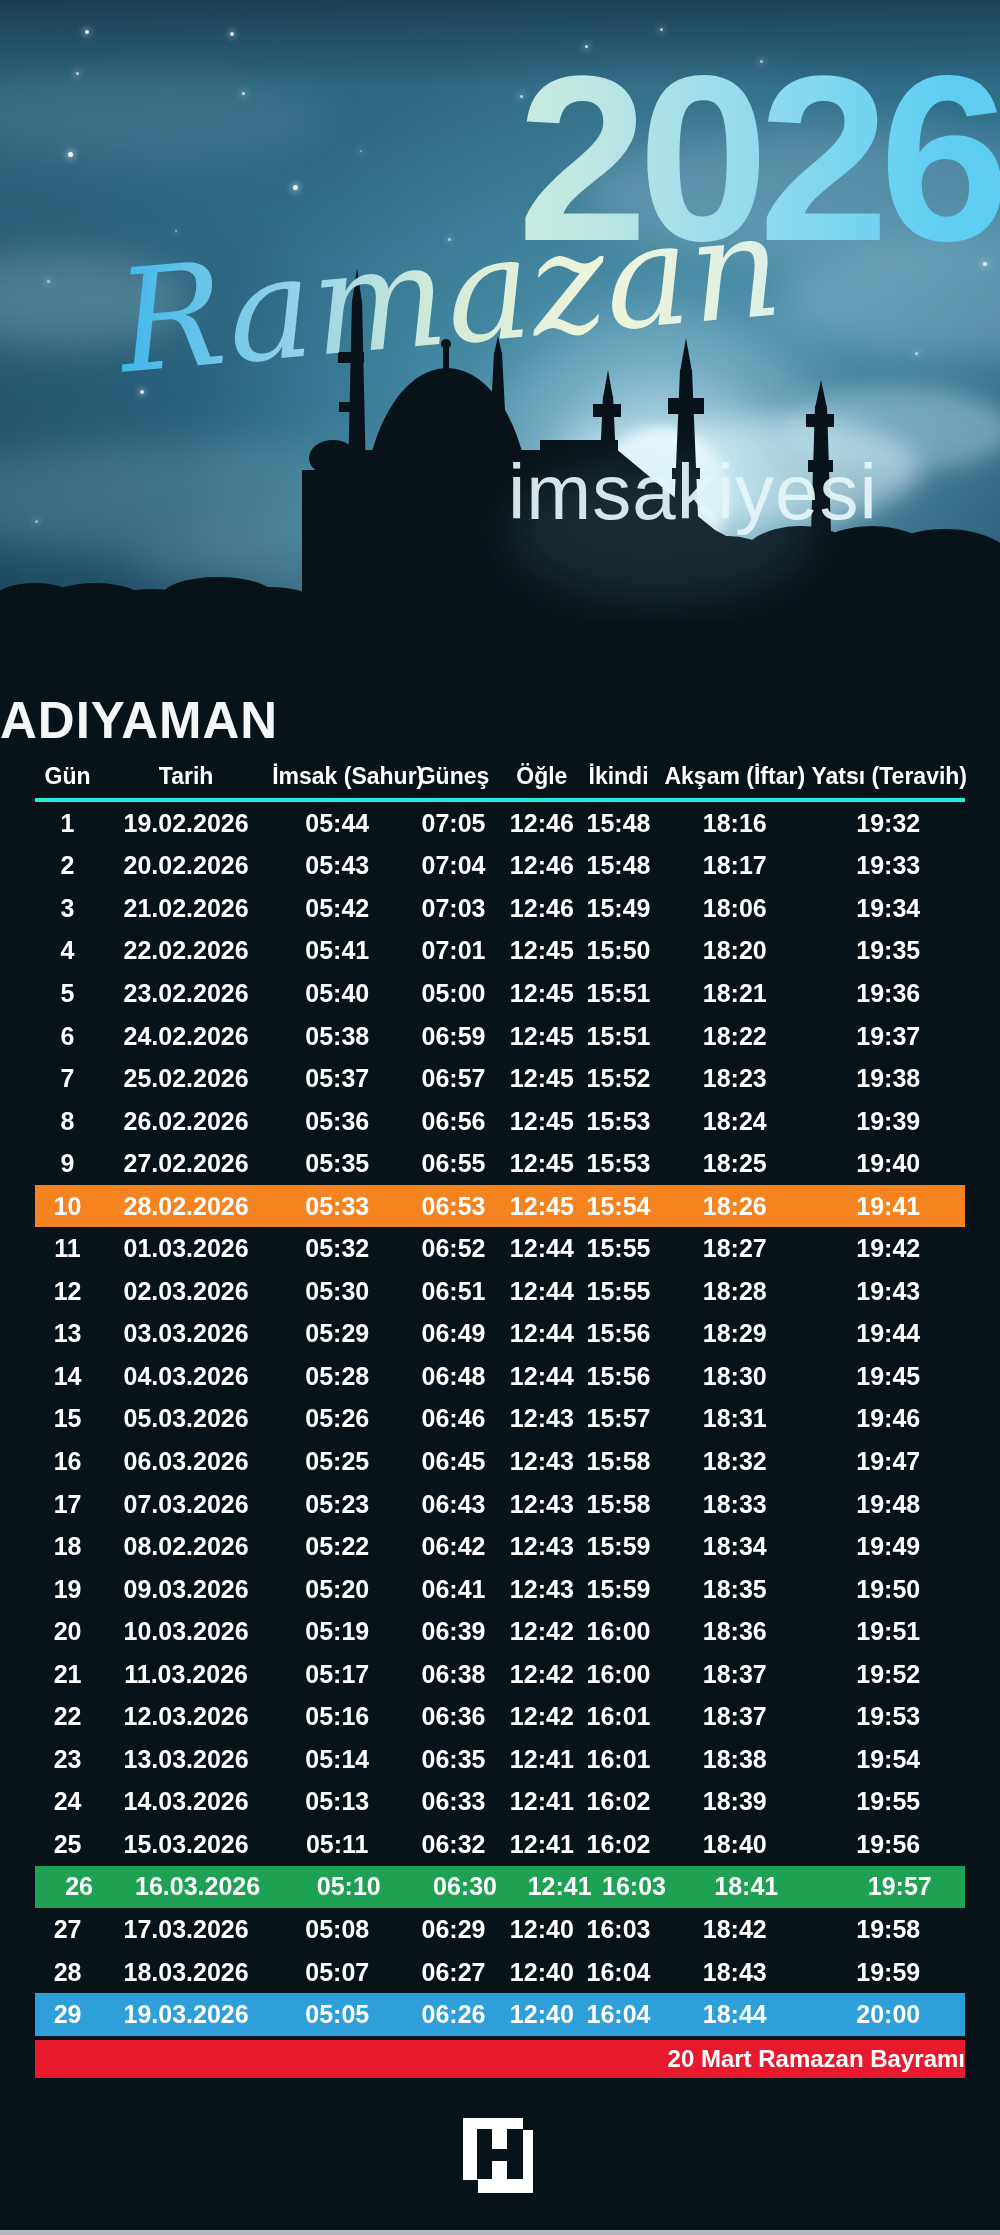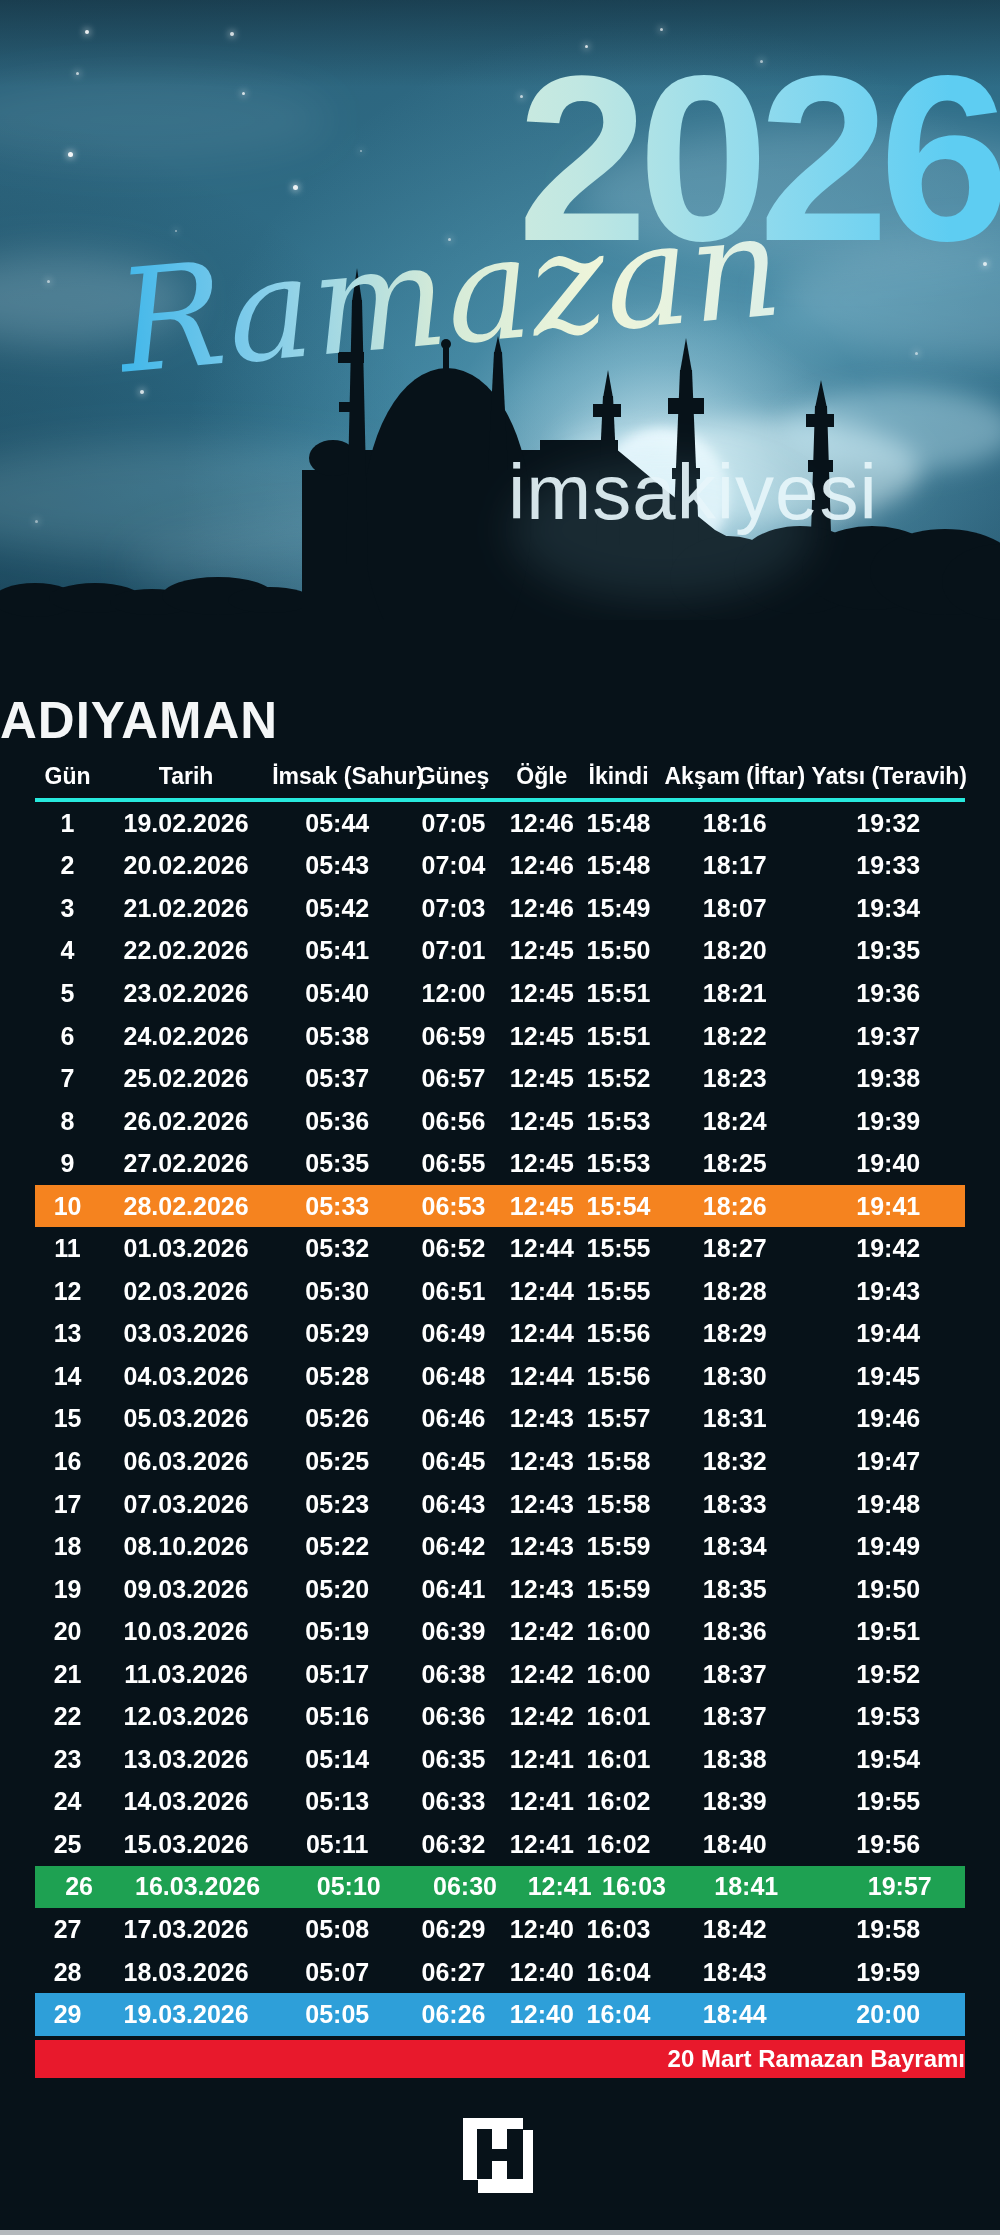--- a/index.html
+++ b/index.html
@@ -239,38 +239,38 @@
       <td>18:17</td>
       <td>19:33</td>
     </tr>
         <tr class="time-row">
       <td>3</td>
       <td>21.02.2026</td>
       <td>05:42</td>
       <td>07:03</td>
       <td>12:46</td>
       <td>15:49</td>
-      <td>18:07</td>
+      <td>18:06</td>
       <td>19:34</td>
     </tr>
         <tr class="time-row">
       <td>4</td>
       <td>22.02.2026</td>
       <td>05:41</td>
       <td>07:01</td>
       <td>12:45</td>
       <td>15:50</td>
       <td>18:20</td>
       <td>19:35</td>
     </tr>
         <tr class="time-row">
       <td>5</td>
       <td>23.02.2026</td>
       <td>05:40</td>
-      <td>12:00</td>
+      <td>05:00</td>
       <td>12:45</td>
       <td>15:51</td>
       <td>18:21</td>
       <td>19:36</td>
     </tr>
         <tr class="time-row">
       <td>6</td>
       <td>24.02.2026</td>
       <td>05:38</td>
       <td>06:59</td>
@@ -384,21 +384,21 @@
       <td>07.03.2026</td>
       <td>05:23</td>
       <td>06:43</td>
       <td>12:43</td>
       <td>15:58</td>
       <td>18:33</td>
       <td>19:48</td>
     </tr>
         <tr class="time-row">
       <td>18</td>
-      <td>08.10.2026</td>
+      <td>08.02.2026</td>
       <td>05:22</td>
       <td>06:42</td>
       <td>12:43</td>
       <td>15:59</td>
       <td>18:34</td>
       <td>19:49</td>
     </tr>
         <tr class="time-row">
       <td>19</td>
       <td>09.03.2026</td>

